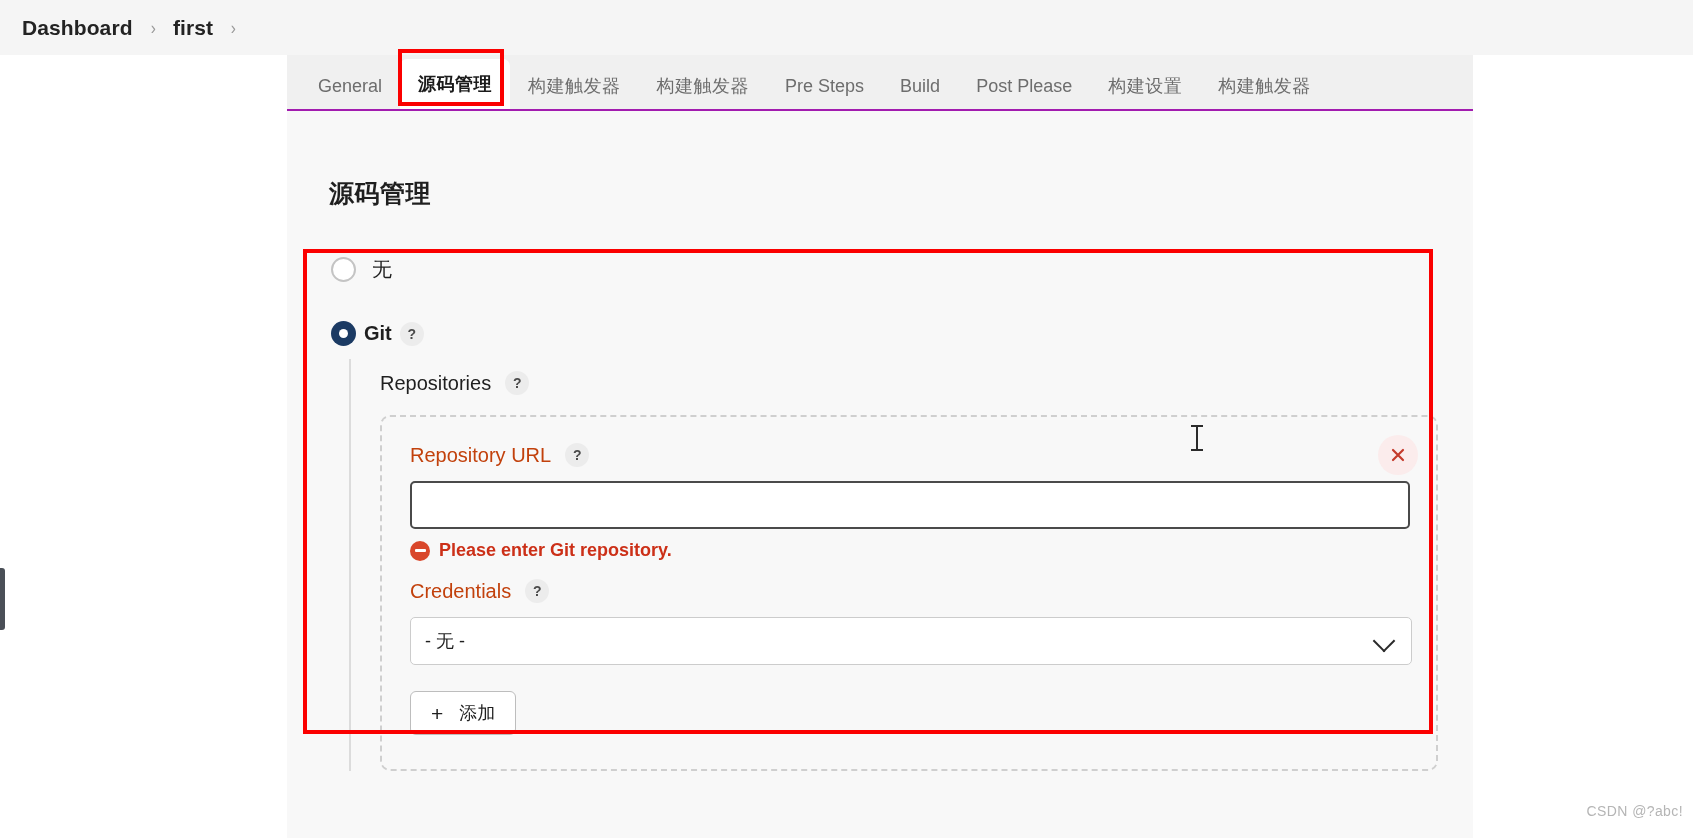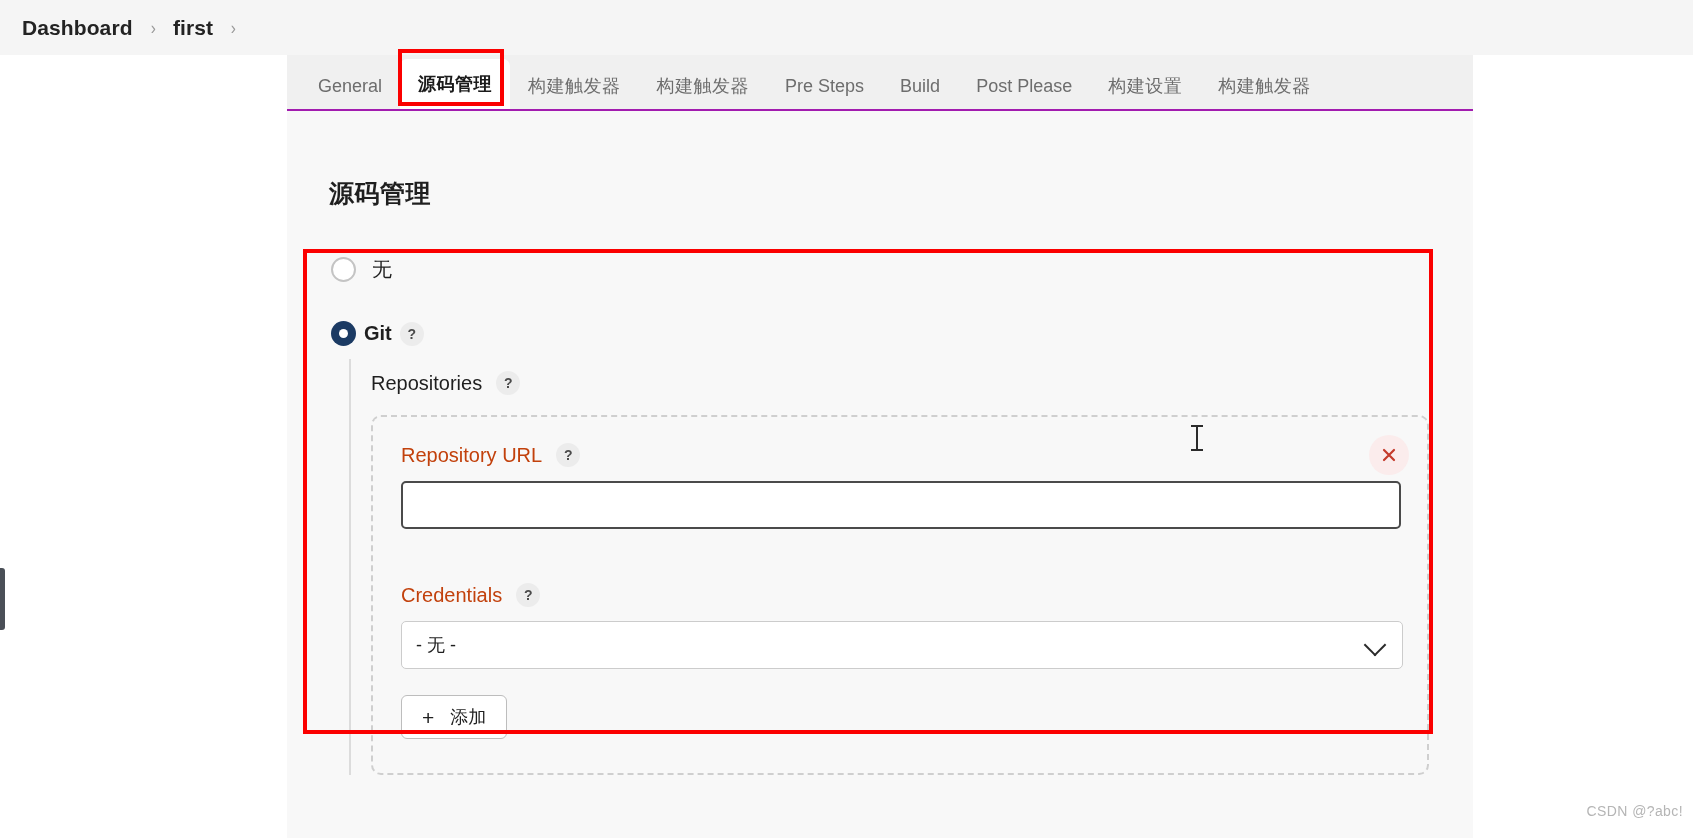--- a/index.html
+++ b/index.html
@@ -151,21 +151,21 @@
     cursor: pointer;
     flex: none;
   }
 
   
   .git-sub {
     position: absolute;
     left: 62px; top: 248px;
     width: 1048px;
     border-left: 2px solid #dcdcdc;
-    padding-left: 20px;
+    padding-left: 29px;
   }
   .sub-label-row {
     display: flex; align-items: center; gap: 14px;
     margin-top: 12px;
   }
   .sub-label {
     font-size: 20px; color: #1f1f1f;
   }
 
   .repo-card {
@@ -213,21 +213,21 @@
     background: #ffffff;
     border-radius: 1px;
   }
   .error-text {
     color: #cc3018;
     font-size: 18px;
     font-weight: 700;
   }
   .cred-label-row {
     display: flex; align-items: center; gap: 14px;
-    margin-top: 54px;
+    margin-top: 18px;
   }
   .select-wrap {
     position: relative;
     margin-top: 14px;
     width: 1002px; height: 48px;
   }
   .select-box {
     width: 100%; height: 100%;
     background: #ffffff;
     border: 1px solid #cccccc;
@@ -380,20 +380,24 @@
             </svg>
           </div>
 
           <div class="field-label-row">
             <span class="field-label">Repository URL</span>
             <span class="help-badge">?</span>
           </div>
 
           <input class="text-input" type="text" value="" style="">
 
+          <div class="error-row">
+            <span class="error-icon"></span>
+            <span class="error-text">Please enter Git repository.</span>
+          </div>
 
           <div class="cred-label-row">
             <span class="field-label">Credentials</span>
             <span class="help-badge">?</span>
           </div>
 
           <div class="select-wrap">
             <div class="select-box">- 无 -</div>
             <span class="chev"></span>
           </div>

